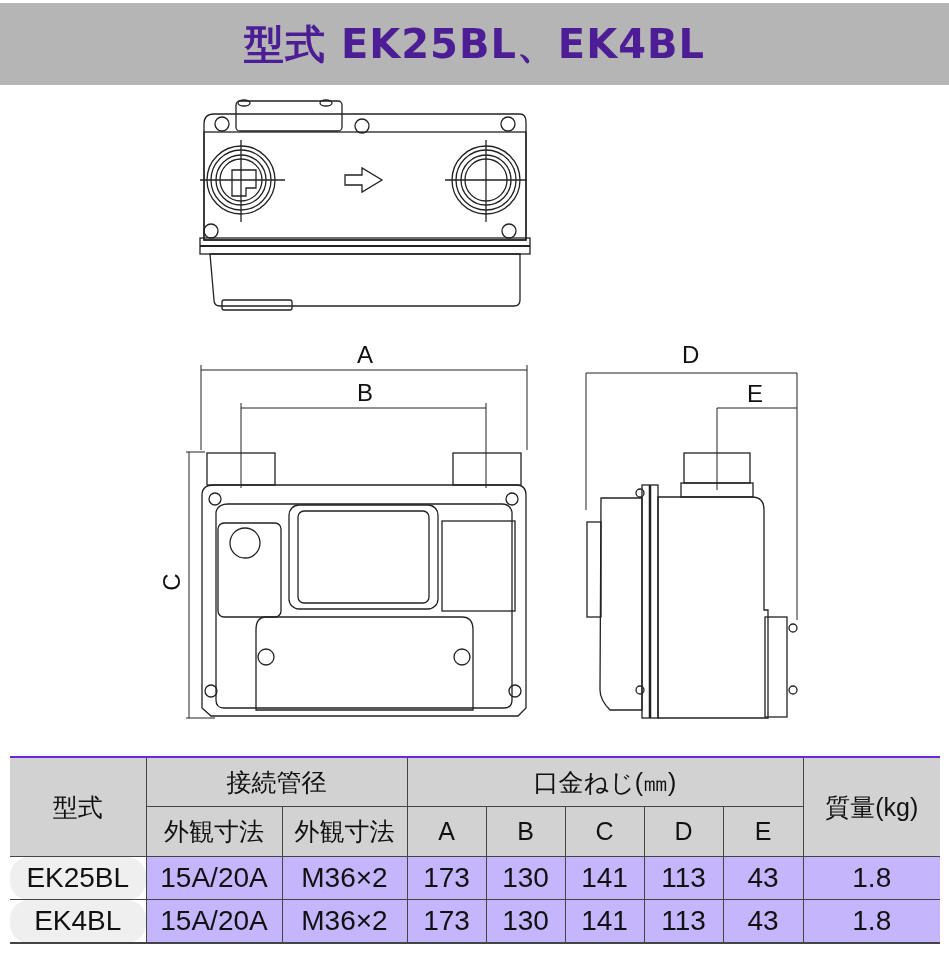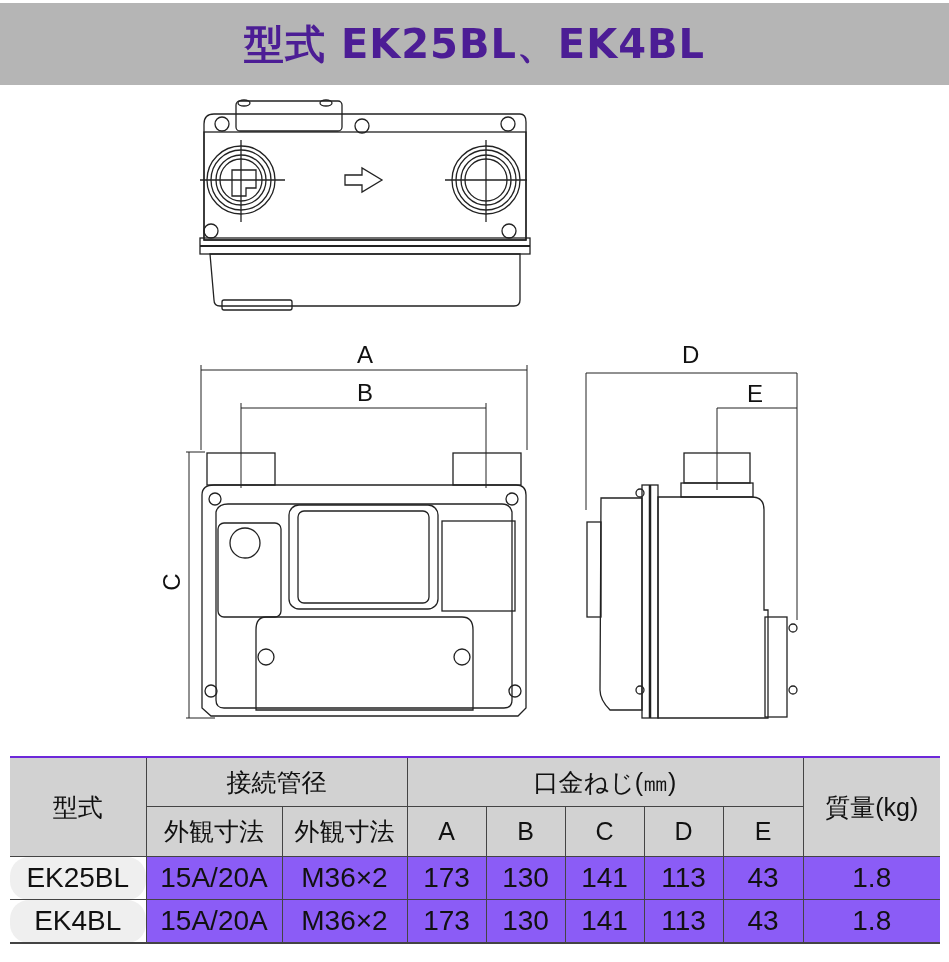--- a/index.html
+++ b/index.html
@@ -7,21 +7,21 @@
   .title-bar{position:absolute;left:0;top:3px;width:949px;height:82px;background:#b5b5b5;display:flex;align-items:center;justify-content:center;}
   .title-bar span{font-size:40px;font-weight:bold;letter-spacing:1px;color:#4c1d95;}
   .drawing{position:absolute;left:0;top:90px;width:949px;height:650px;}
   .drawing svg{position:absolute;left:0;top:0;}
   .dim-label{position:absolute;font-size:24px;color:#111;font-family:"Liberation Sans",sans-serif;}
   table.spec{position:absolute;left:10px;top:756px;border-collapse:collapse;width:930px;font-family:"Liberation Sans",sans-serif;}
   table.spec td,table.spec th{border:1.5px solid #444;text-align:center;padding:0;font-weight:normal;}
   table.spec th{background:#d2d2d2;font-size:25px;}
   table.spec tr.h1 th{height:48px;}
   table.spec tr.h2 th{height:49px;}
-  table.spec td{font-size:28px;height:42px;background:#8b5cf6;}
+  table.spec td{font-size:28px;height:42px;background:#c4b5fd;}
   table.spec td.model{background:#efefef;border-radius:19px;}
   table.spec{border-top:2px solid #6d28d9;border-bottom:2px solid #444;}
   table.spec tr td:first-child, table.spec tr th:first-child{border-left:none;}
   table.spec tr td:last-child, table.spec tr th:last-child{border-right:none;}
 </style>
 </head>
 <body>
 
 <div class="title-bar">
   <span>型式 EK25BL、EK4BL</span>

